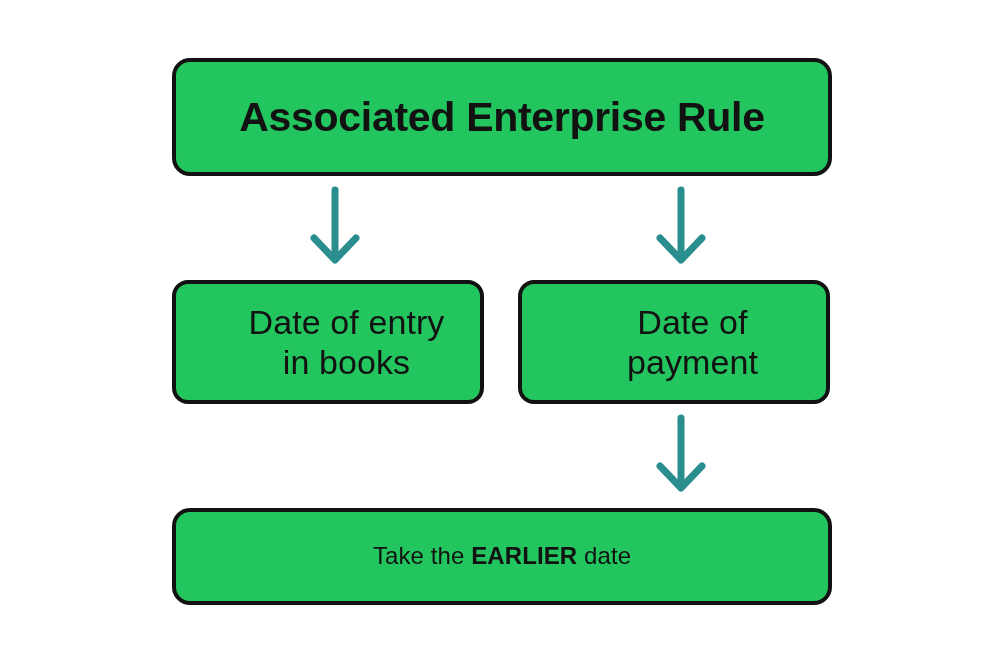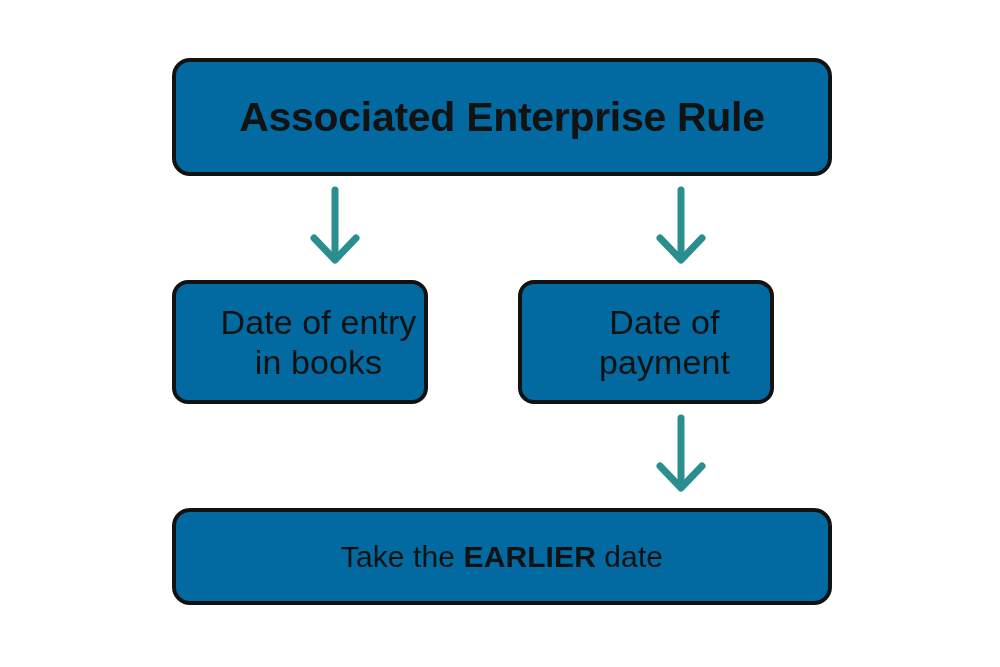--- a/index.html
+++ b/index.html
@@ -18,21 +18,21 @@
   #flowchart {
     position: relative;
     width: 1000px;
     height: 667px;
     background: #ffffff;
   }
 
   .node {
     position: absolute;
     box-sizing: border-box;
-    background: #0369a1;
+    background: #22c55e;
     border: 4px solid #121212;
     border-radius: 16px;
     display: flex;
     align-items: center;
     justify-content: center;
     text-align: center;
     color: #121212;
     line-height: 1.18;
     letter-spacing: 0.1px;
   }
@@ -47,42 +47,42 @@
   }
   .node-root .node-label {
     font-size: 41px;
     font-weight: 700;
     letter-spacing: -0.3px;
   }
 
   
   .node-branch {
     top: 280px;
-    width: 256px;
+    width: 312px;
     height: 124px;
     padding-left: 37px;
   }
   .node-branch-left  { left: 172px; }
   .node-branch-right { left: 518px; align-items: center; }
   .node-branch .node-label {
     font-size: 34px;
     font-weight: 400;
     white-space: pre-line;
   }
 
   
   .node-result {
     left: 172px;
     top: 508px;
     width: 660px;
     height: 97px;
     border-radius: 18px;
   }
   .node-result .node-label {
-    font-size: 30px;
+    font-size: 24px;
     font-weight: 400;
   }
   .node-result .emphasis {
     font-weight: 700;
   }
 
   
   .arrow {
     position: absolute;
     overflow: visible;

